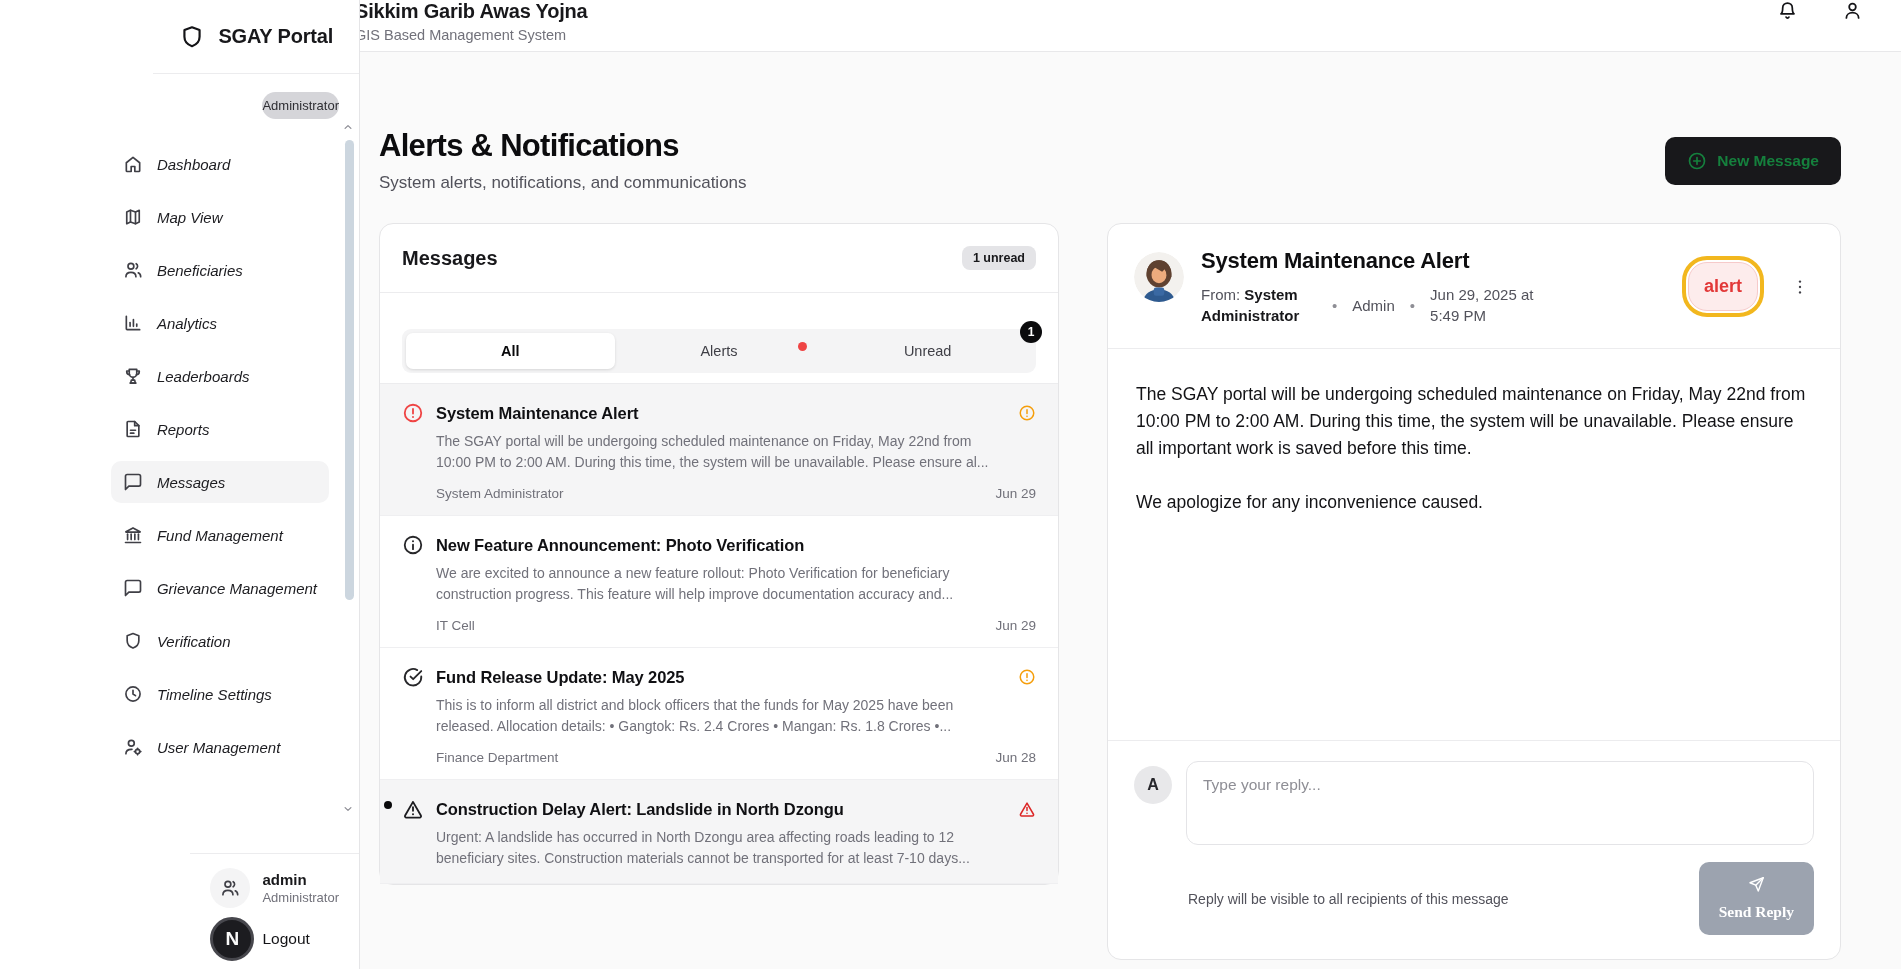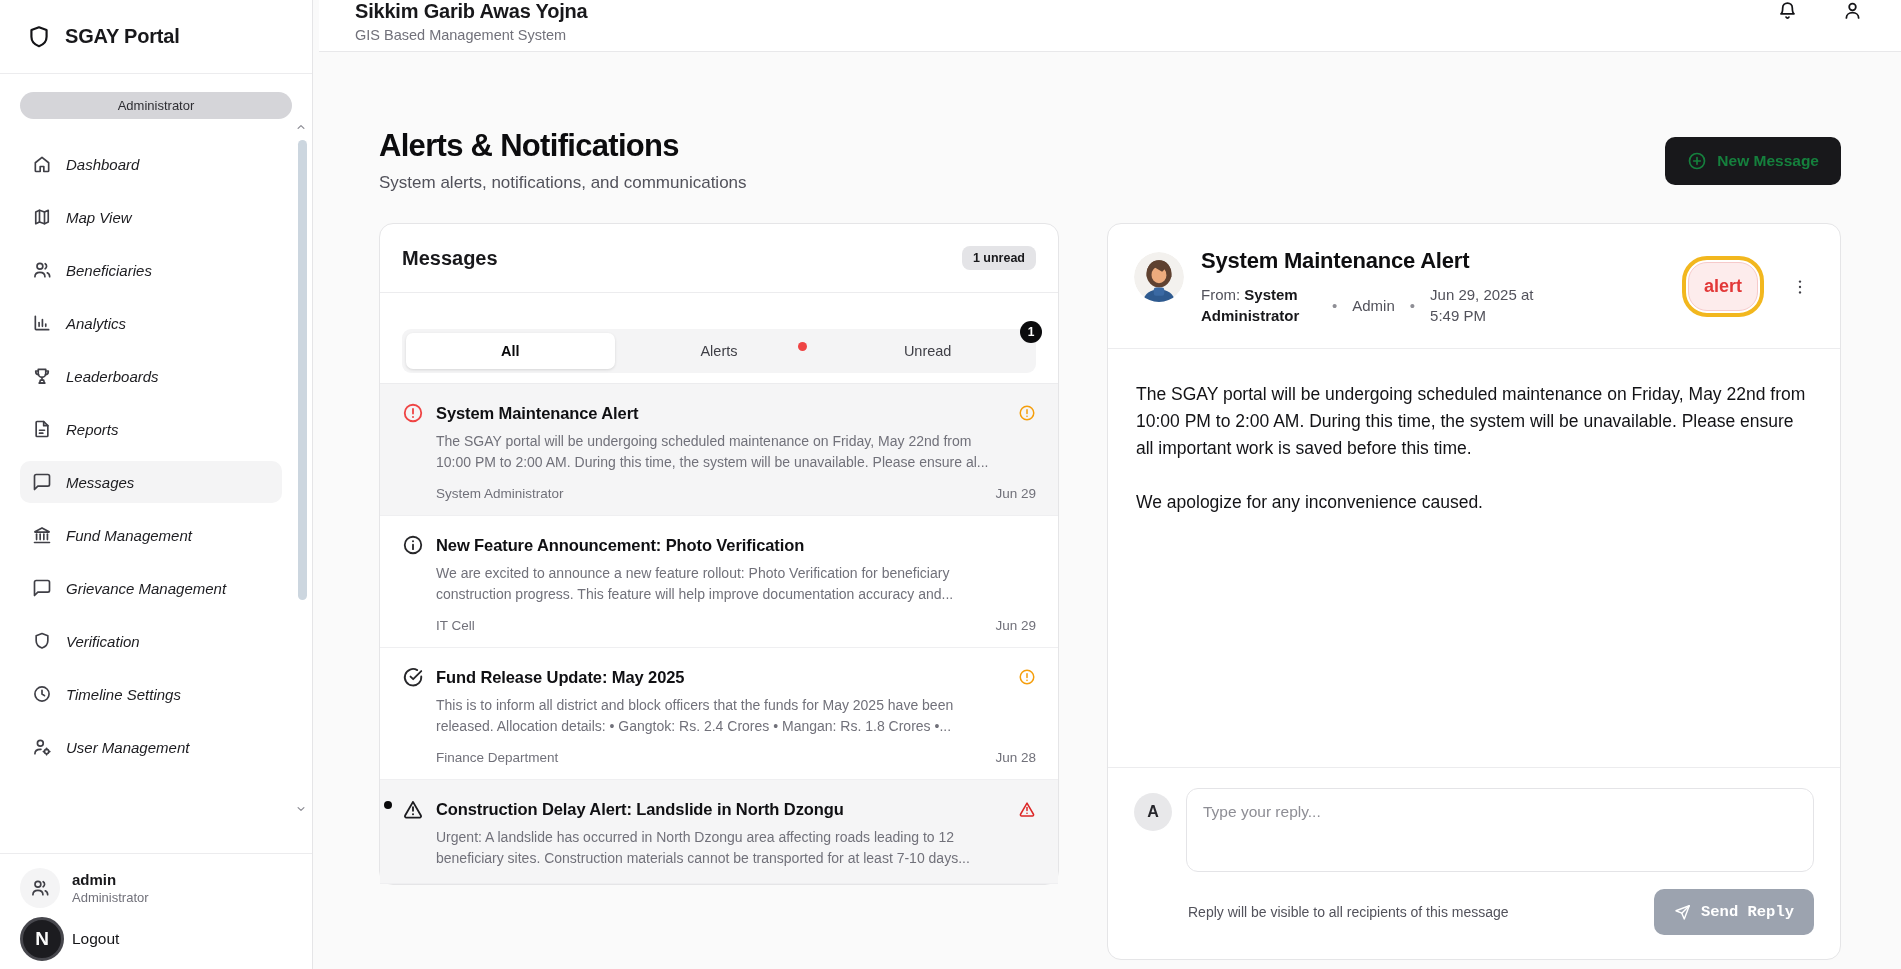--- a/index.html
+++ b/index.html
@@ -5,22 +5,22 @@
   * { box-sizing: border-box; }
   html,body { margin:0; padding:0; }
   body {
     width:1901px; height:969px; overflow:hidden; position:relative;
     background:#fafafa; color:#18181b;
     font-family:"Liberation Sans", sans-serif;
   }
   svg { display:block; }
 
   
-  .sidebar { position:absolute; left:0; top:0; bottom:0; width:313px; background:#fff;
-    border-right:1px solid #e5e5e7; display:flex; flex-direction:column; z-index:6; }
+  .sidebar { position:absolute; left:0; top:0; bottom:0; width:360px; background:#fff;
+    border-right:1px solid #e5e5e7; display:flex; flex-direction:column; z-index:6;align-items:flex-end; }
   .sidebar-header { height:74px; flex:none; display:flex; align-items:center; gap:13px;
     padding:0 26px; border-bottom:1px solid #ececee; }
   .logo-icon { color:#141417; display:flex; }
   .brand { font-size:20px; font-weight:700; letter-spacing:-0.2px; }
   .role-pill { margin:18px 20px 12px; background:#d5d5d9; border-radius:999px; text-align:center;
     padding:6px 0; font-size:13px; color:#2e2e33; flex:none; }
   .nav { flex:1; padding:12px 30px 6px 20px; display:flex; flex-direction:column; gap:11px; overflow:hidden;font-style:italic; }
   .nav-item { display:flex; align-items:center; gap:14px; padding:11px 12px; border-radius:10px;
     font-size:15px; font-weight:500; color:#1c1c20; cursor:pointer; flex:none; }
   .nav-item.active { background:#f4f4f5; }
@@ -123,21 +123,21 @@
   .reply-section { border-top:1px solid #ececee; padding:20px 26px 24px; flex:none; }
   .reply-row { display:flex; gap:14px; align-items:flex-start; }
   .reply-avatar { width:38px; height:38px; border-radius:50%; background:#e8e8ea; color:#26262b;
     display:flex; align-items:center; justify-content:center; font-size:16px; font-weight:600; flex:none; margin-top:5px; }
   .reply-input { flex:1; height:84px; border:1px solid #e4e4e7; border-radius:12px; padding:14px 16px;
     font-size:15.5px; font-family:inherit; color:#8b5cf6; resize:none; outline:none; }
   .reply-input::placeholder { color:#8e8e95; }
   .reply-footer { display:flex; align-items:center; justify-content:space-between; margin-top:17px; padding-left:54px; }
   .reply-note { font-size:14px; color:#52525b; }
   .send-btn { display:flex; align-items:center; gap:10px; background:#9ca3af; color:#fff; border:none;
-    border-radius:10px; padding:14px 20px; font-size:15.5px; font-weight:700; font-family:Liberation Mono, monospace; cursor:pointer; }
+    border-radius:10px; padding:14px 20px; font-size:15.5px; font-weight:700; font-family:Liberation Serif, serif; cursor:pointer;flex-direction:column; }
   .send-btn svg { width:17px; height:17px; }
 </style>
 </head>
 <body>
 
 <aside class="sidebar">
   <div class="sidebar-header">
     <span class="logo-icon">
         <svg width="26" height="26" viewBox="0 0 24 24" fill="none" stroke="currentColor" stroke-width="2" stroke-linecap="round" stroke-linejoin="round">
           <path d="M12 3l7 2.6v6.2c0 4.3-2.8 7.2-7 8.7-4.2-1.5-7-4.4-7-8.7V5.6z"></path>

